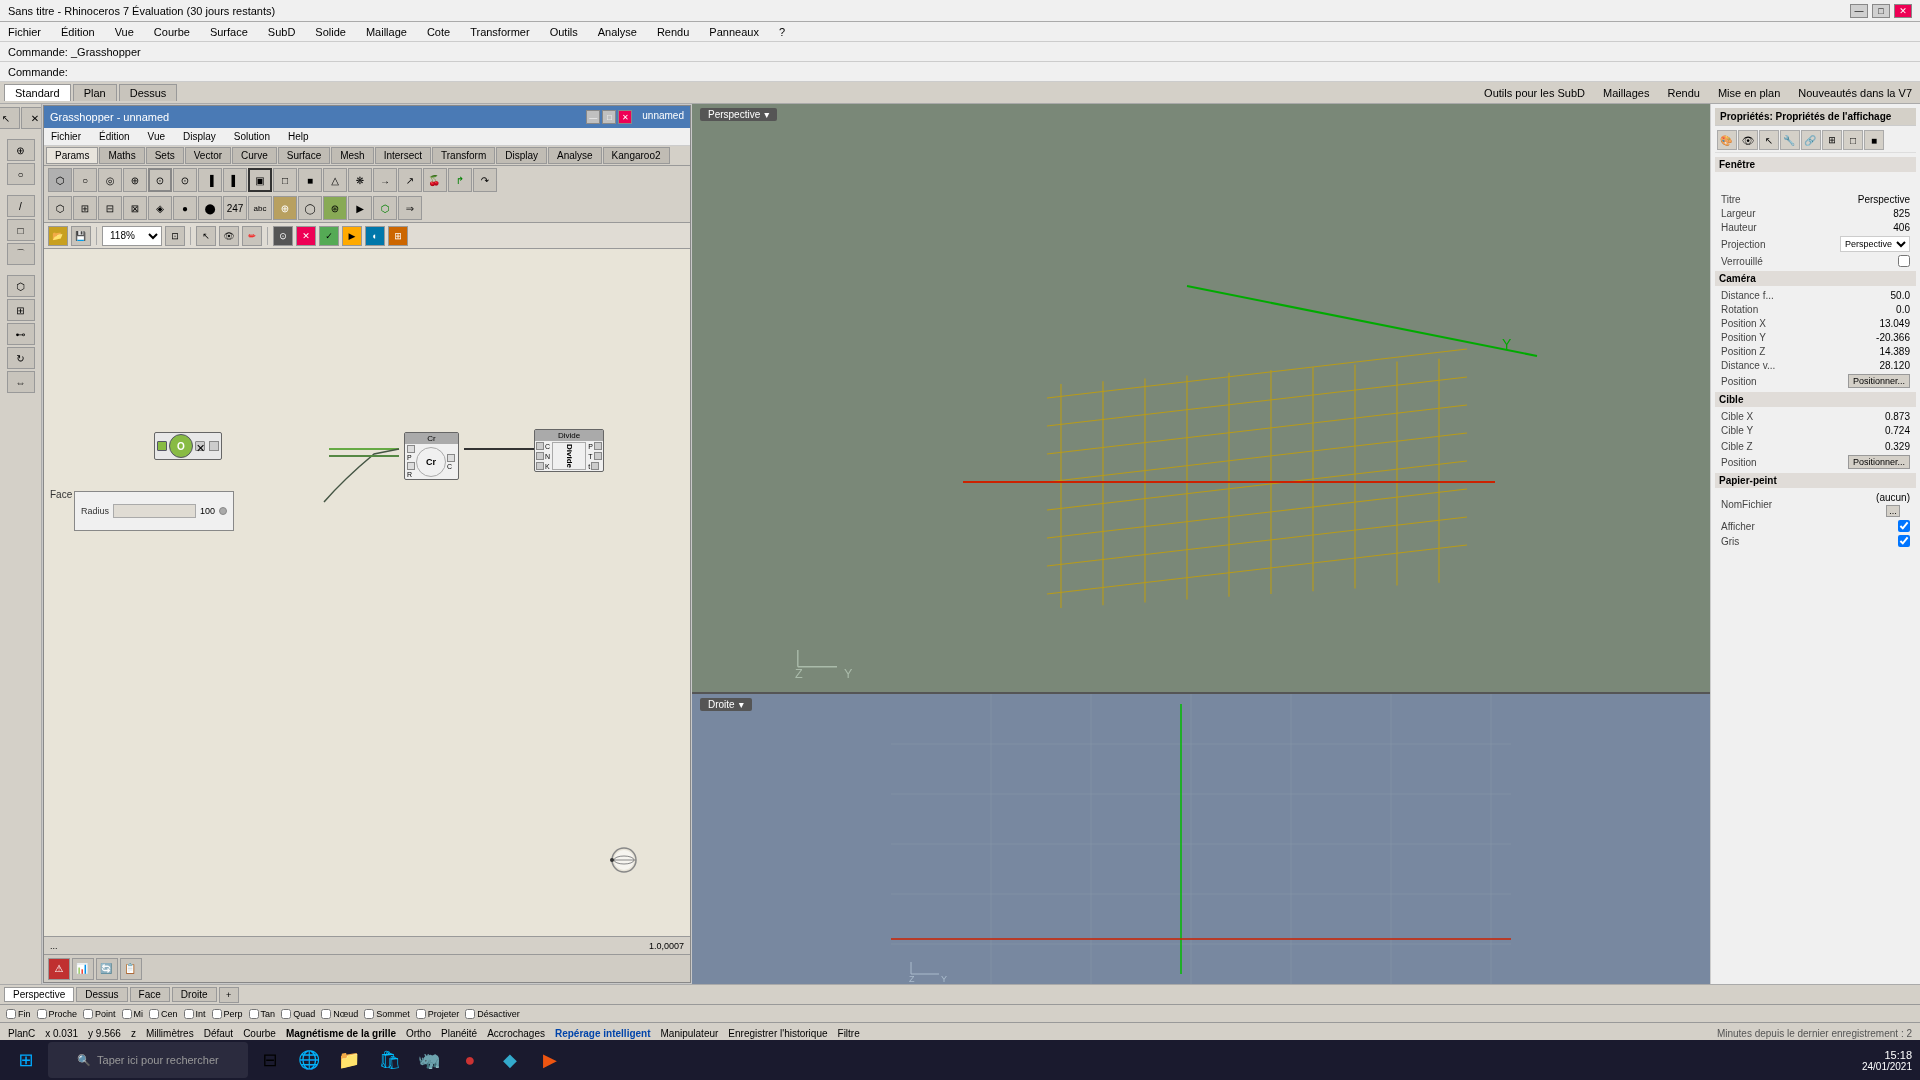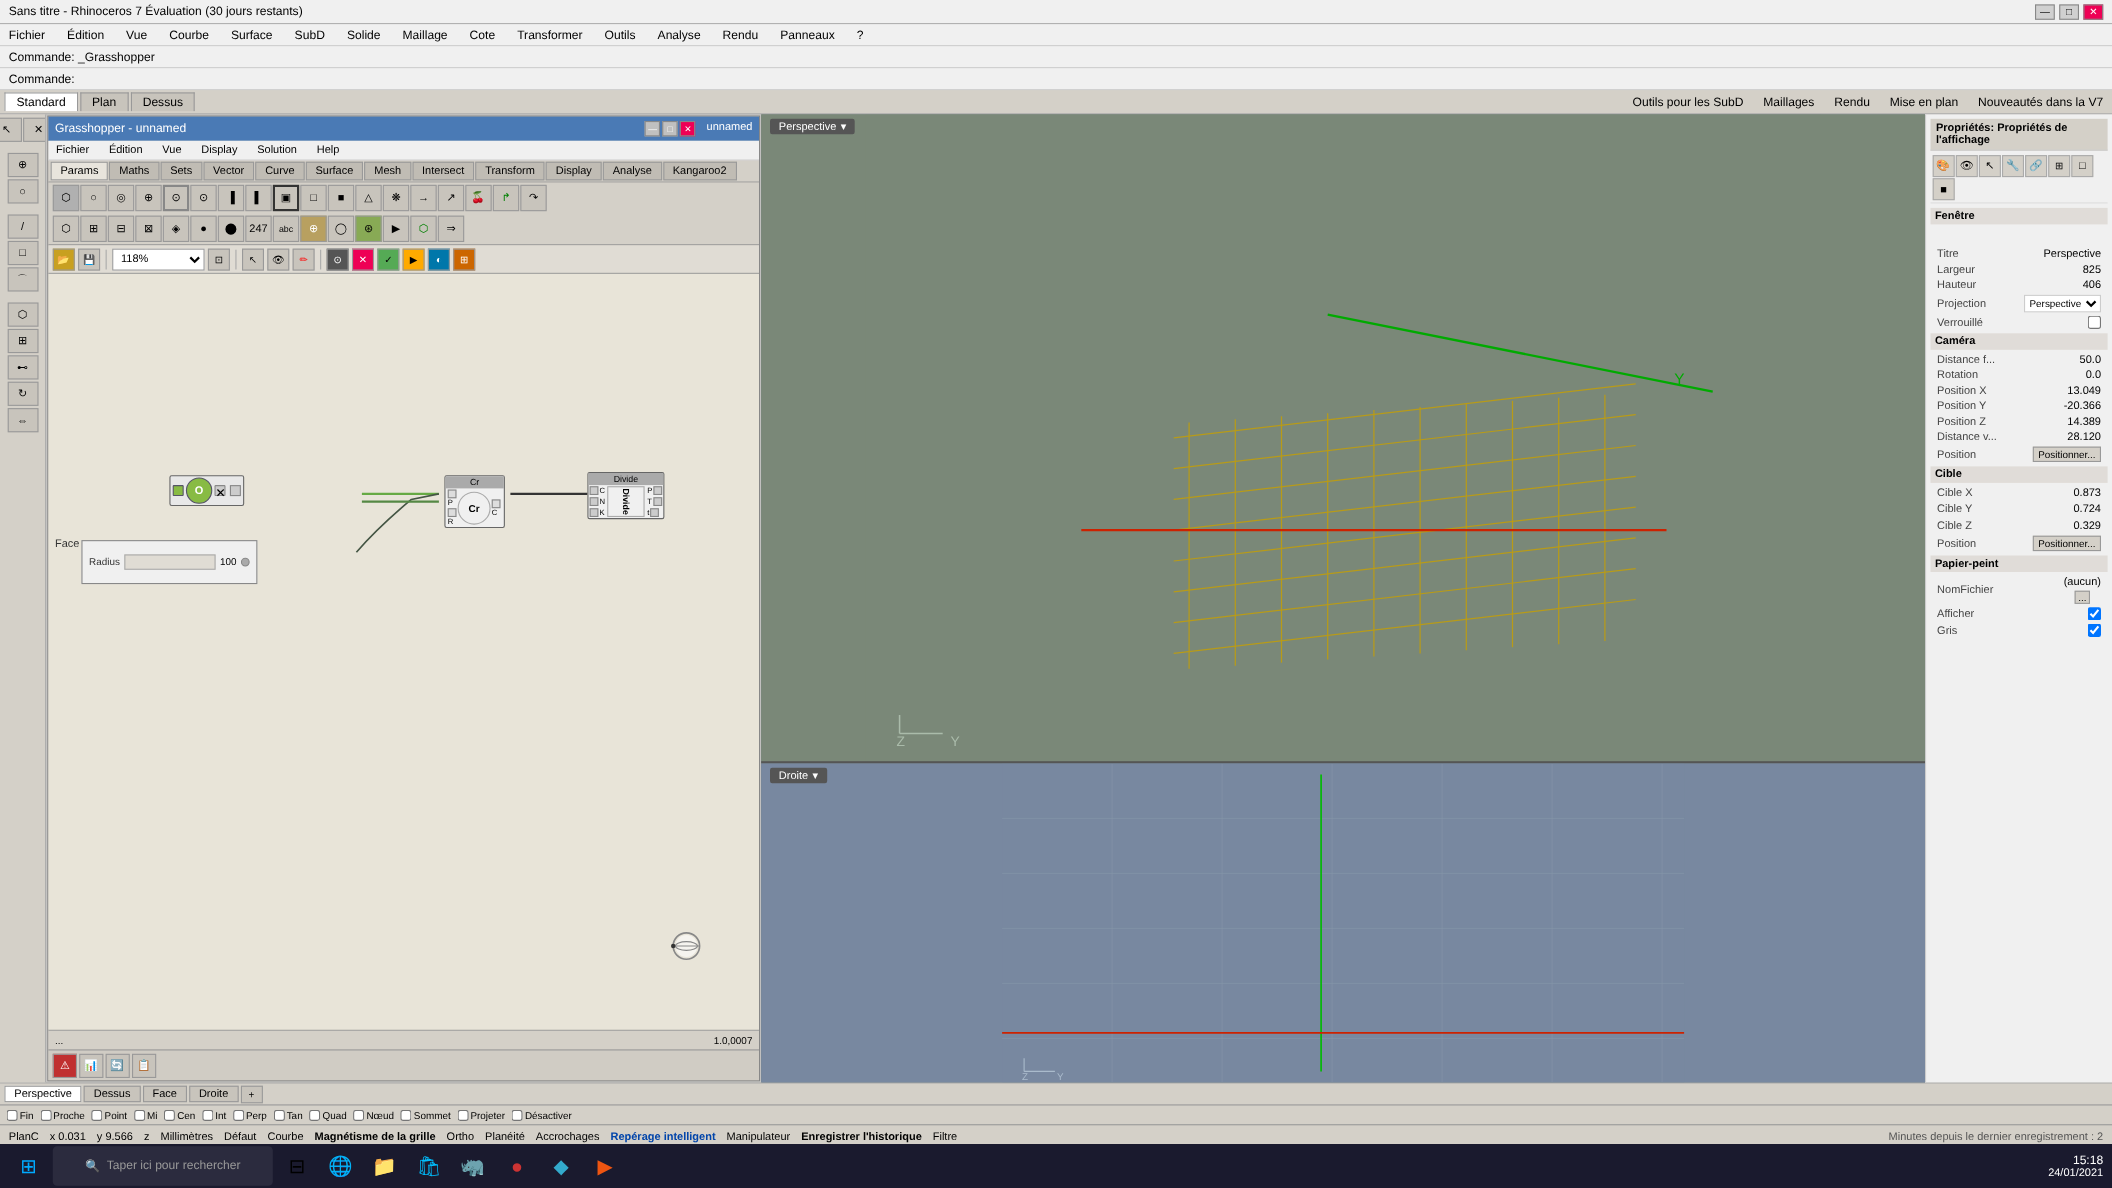--- a/index.html
+++ b/index.html
@@ -233,21 +233,21 @@
         <div class="gh-icon" style="color:green;">⬡</div>
         <div class="gh-icon">⇒</div>
       </div>
 
     </div>
 
     <div style="background:#e0dcd4; height:26px; display:flex; align-items:center; padding:0 4px; gap:3px; border-bottom:1px solid #999;">
       <div class="gh-tool-btn" style="background:#c8a020; color:white;">📂</div>
       <div class="gh-tool-btn">💾</div>
       <div style="width:1px; height:18px; background:#aaa; margin:0 2px;"></div>
-      <select id="gh-zoom" style="height:20px; background:white; border:1px solid #999; font-size:10px; width:84px;">
+      <select id="gh-zoom" style="height:20px; background:white; border:1px solid #999; font-size:10px; width:60px;">
         <option>118%</option>
         <option>100%</option>
         <option>75%</option>
       </select>
       <div class="gh-tool-btn">⊡</div>
       <div style="width:1px; height:18px; background:#aaa; margin:0 2px;"></div>
       <div class="gh-tool-btn">↖</div>
       <div class="gh-tool-btn">👁</div>
       <div class="gh-tool-btn" style="color:red;">✏</div>
       <div style="width:1px; height:18px; background:#aaa; margin:0 2px;"></div>
@@ -443,21 +443,21 @@
         <line x1="0" y1="245" x2="620" y2="245" stroke="#cc2200" stroke-width="1.5"></line>
 
         <text x="18" y="288" fill="#aabbcc" font-size="9">Z</text>
         <text x="50" y="288" fill="#aabbcc" font-size="9">Y</text>
         <line x1="20" y1="280" x2="20" y2="268" stroke="#aabbcc" stroke-width="1"></line>
         <line x1="20" y1="280" x2="48" y2="280" stroke="#aabbcc" stroke-width="1"></line>
       </svg>
     </div>
   </div>
 
-  <div id="props-panel" style="width:170px; background:#f0f0f0; border-left:1px solid #ccc; overflow-y:auto; font-size:10px;">
+  <div id="props-panel" style="width:210px; background:#f0f0f0; border-left:1px solid #ccc; overflow-y:auto; font-size:10px;">
     <div style="background:#d4d0c8; padding:3px 5px; font-size:10px; font-weight:bold; border-bottom:1px solid #ccc; margin-bottom:2px;">
       <span>Propriétés: Propriétés de l'affichage</span>
     </div>
 
     <div style="display:flex; gap:1px; padding:2px; flex-wrap:wrap; border-bottom:1px solid #ddd; margin-bottom:4px;">
       <div style="width:20px; height:20px; background:#d4d0c8; border:1px solid #aaa; display:flex; align-items:center; justify-content:center; font-size:10px; cursor:pointer;">🎨</div>
       <div style="width:20px; height:20px; background:#d4d0c8; border:1px solid #aaa; display:flex; align-items:center; justify-content:center; font-size:10px; cursor:pointer;">👁</div>
       <div style="width:20px; height:20px; background:#d4d0c8; border:1px solid #aaa; display:flex; align-items:center; justify-content:center; font-size:10px; cursor:pointer;">↖</div>
       <div style="width:20px; height:20px; background:#d4d0c8; border:1px solid #aaa; display:flex; align-items:center; justify-content:center; font-size:10px; cursor:pointer;">🔧</div>
       <div style="width:20px; height:20px; background:#d4d0c8; border:1px solid #aaa; display:flex; align-items:center; justify-content:center; font-size:10px; cursor:pointer;">🔗</div>
@@ -636,21 +636,21 @@
   <span>z</span>
   <span>Millimètres</span>
   <span>Défaut</span>
   <span>Courbe</span>
   <span style="font-weight:bold; cursor:pointer;">Magnétisme de la grille</span>
   <span style="cursor:pointer;">Ortho</span>
   <span style="cursor:pointer;">Planéité</span>
   <span style="cursor:pointer;">Accrochages</span>
   <span style="font-weight:bold; cursor:pointer; color:#0044aa;">Repérage intelligent</span>
   <span style="cursor:pointer;">Manipulateur</span>
-  <span style="cursor:pointer;font-weight:bold;">Enregistrer l'historique</span>
+  <span style="cursor:pointer;">Enregistrer l'historique</span>
   <span style="cursor:pointer;">Filtre</span>
   <span style="margin-left:auto; color:#555;">Minutes depuis le dernier enregistrement : 2</span>
 </div>
 
 <div id="taskbar" style="background:#1a1a2e; height:40px; display:flex; align-items:center; padding:0 8px; gap:4px; position:absolute; bottom:0; width:1920px;">
   <div class="taskbar-icon" style="color:#00aaff;">⊞</div>
   <div class="taskbar-icon" style="background:rgba(255,255,255,0.08); border-radius:4px; width:200px; color:#aaa; font-size:11px; padding:0 8px; gap:6px; display:flex; align-items:center;">
     <span>🔍</span>
     <span style="color:#999;">Taper ici pour rechercher</span>
   </div>

